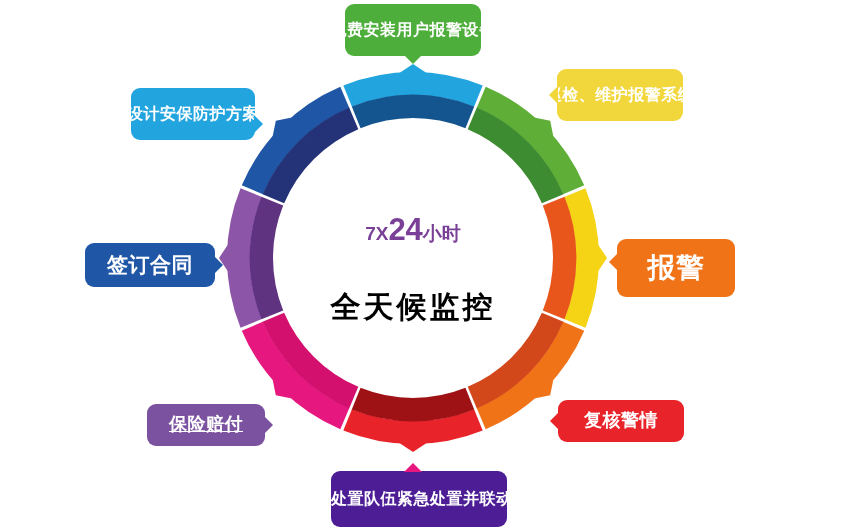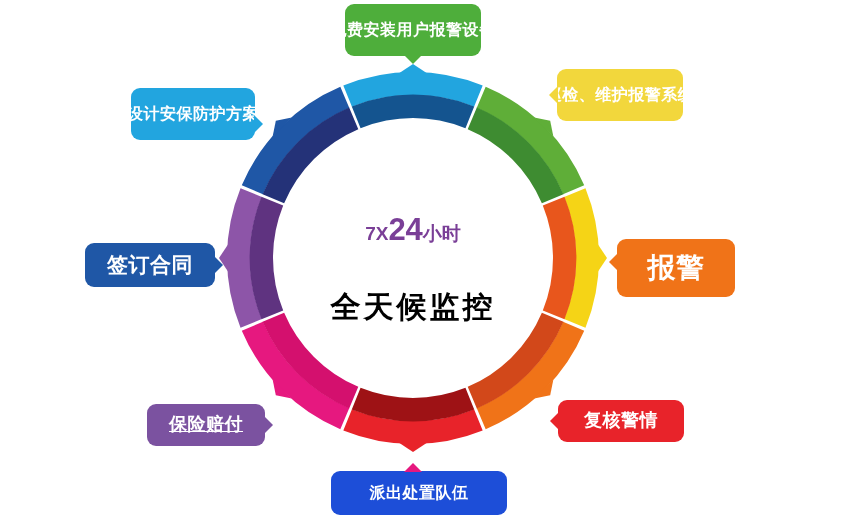--- a/index.html
+++ b/index.html
@@ -125,22 +125,23 @@
         <div style="position: absolute; width: 0px; height: 0px; left: -8px; top: 17px; border-top: 9px solid transparent; border-bottom: 9px solid transparent; border-right: 9px solid rgb(242, 215, 60);"></div>
       </div>
       <div class="label" id="label-alarm" style="left: 617px; top: 239px; width: 118px; height: 58px; background: rgb(240, 115, 24); font-size: 28px;">
         <span>报警</span>
         <div style="position: absolute; width: 0px; height: 0px; left: -8px; top: 14px; border-top: 9px solid transparent; border-bottom: 9px solid transparent; border-right: 9px solid rgb(240, 115, 24);"></div>
       </div>
       <div class="label" id="label-verify" style="left: 558px; top: 400px; width: 126px; height: 42px; background: rgb(232, 35, 42); font-size: 18px;">
         <span>复核警情</span>
         <div style="position: absolute; width: 0px; height: 0px; left: -8px; top: 12px; border-top: 9px solid transparent; border-bottom: 9px solid transparent; border-right: 9px solid rgb(232, 35, 42);"></div>
       </div>
-      <div class="label" id="label-dispatch" style="left: 331px; top: 471px; width: 176px; height: 44px; background: #1d4ed8; font-size: 16px;">
+      <div class="label" id="label-dispatch" style="left: 331px; top: 471px; width: 176px; height: 56px; background: #4c1d95; font-size: 16px;">
         <span>派出处置队伍</span>
+        <span>紧急处置并联动110</span>
         <div style="position: absolute; width: 0px; height: 0px; left: 73px; top: -8px; border-left: 9px solid transparent; border-right: 9px solid transparent; border-bottom: 9px solid rgb(230, 24, 127);"></div>
       </div>
       <div class="label" id="label-insurance" style="left: 147px; top: 404px; width: 118px; height: 42px; background: rgb(123, 82, 160); font-size: 18px; text-decoration: underline;">
         <span>保险赔付</span>
         <div style="position: absolute; width: 0px; height: 0px; left: 117px; top: 12px; border-top: 9px solid transparent; border-bottom: 9px solid transparent; border-left: 9px solid rgb(123, 82, 160);"></div>
       </div>
       <div class="label" id="label-contract" style="left: 85px; top: 243px; width: 130px; height: 44px; background: rgb(31, 87, 166); font-size: 21px;">
         <span>签订合同</span>
         <div style="position: absolute; width: 0px; height: 0px; left: 129px; top: 13px; border-top: 9px solid transparent; border-bottom: 9px solid transparent; border-left: 9px solid rgb(31, 87, 166);"></div>
       </div>

